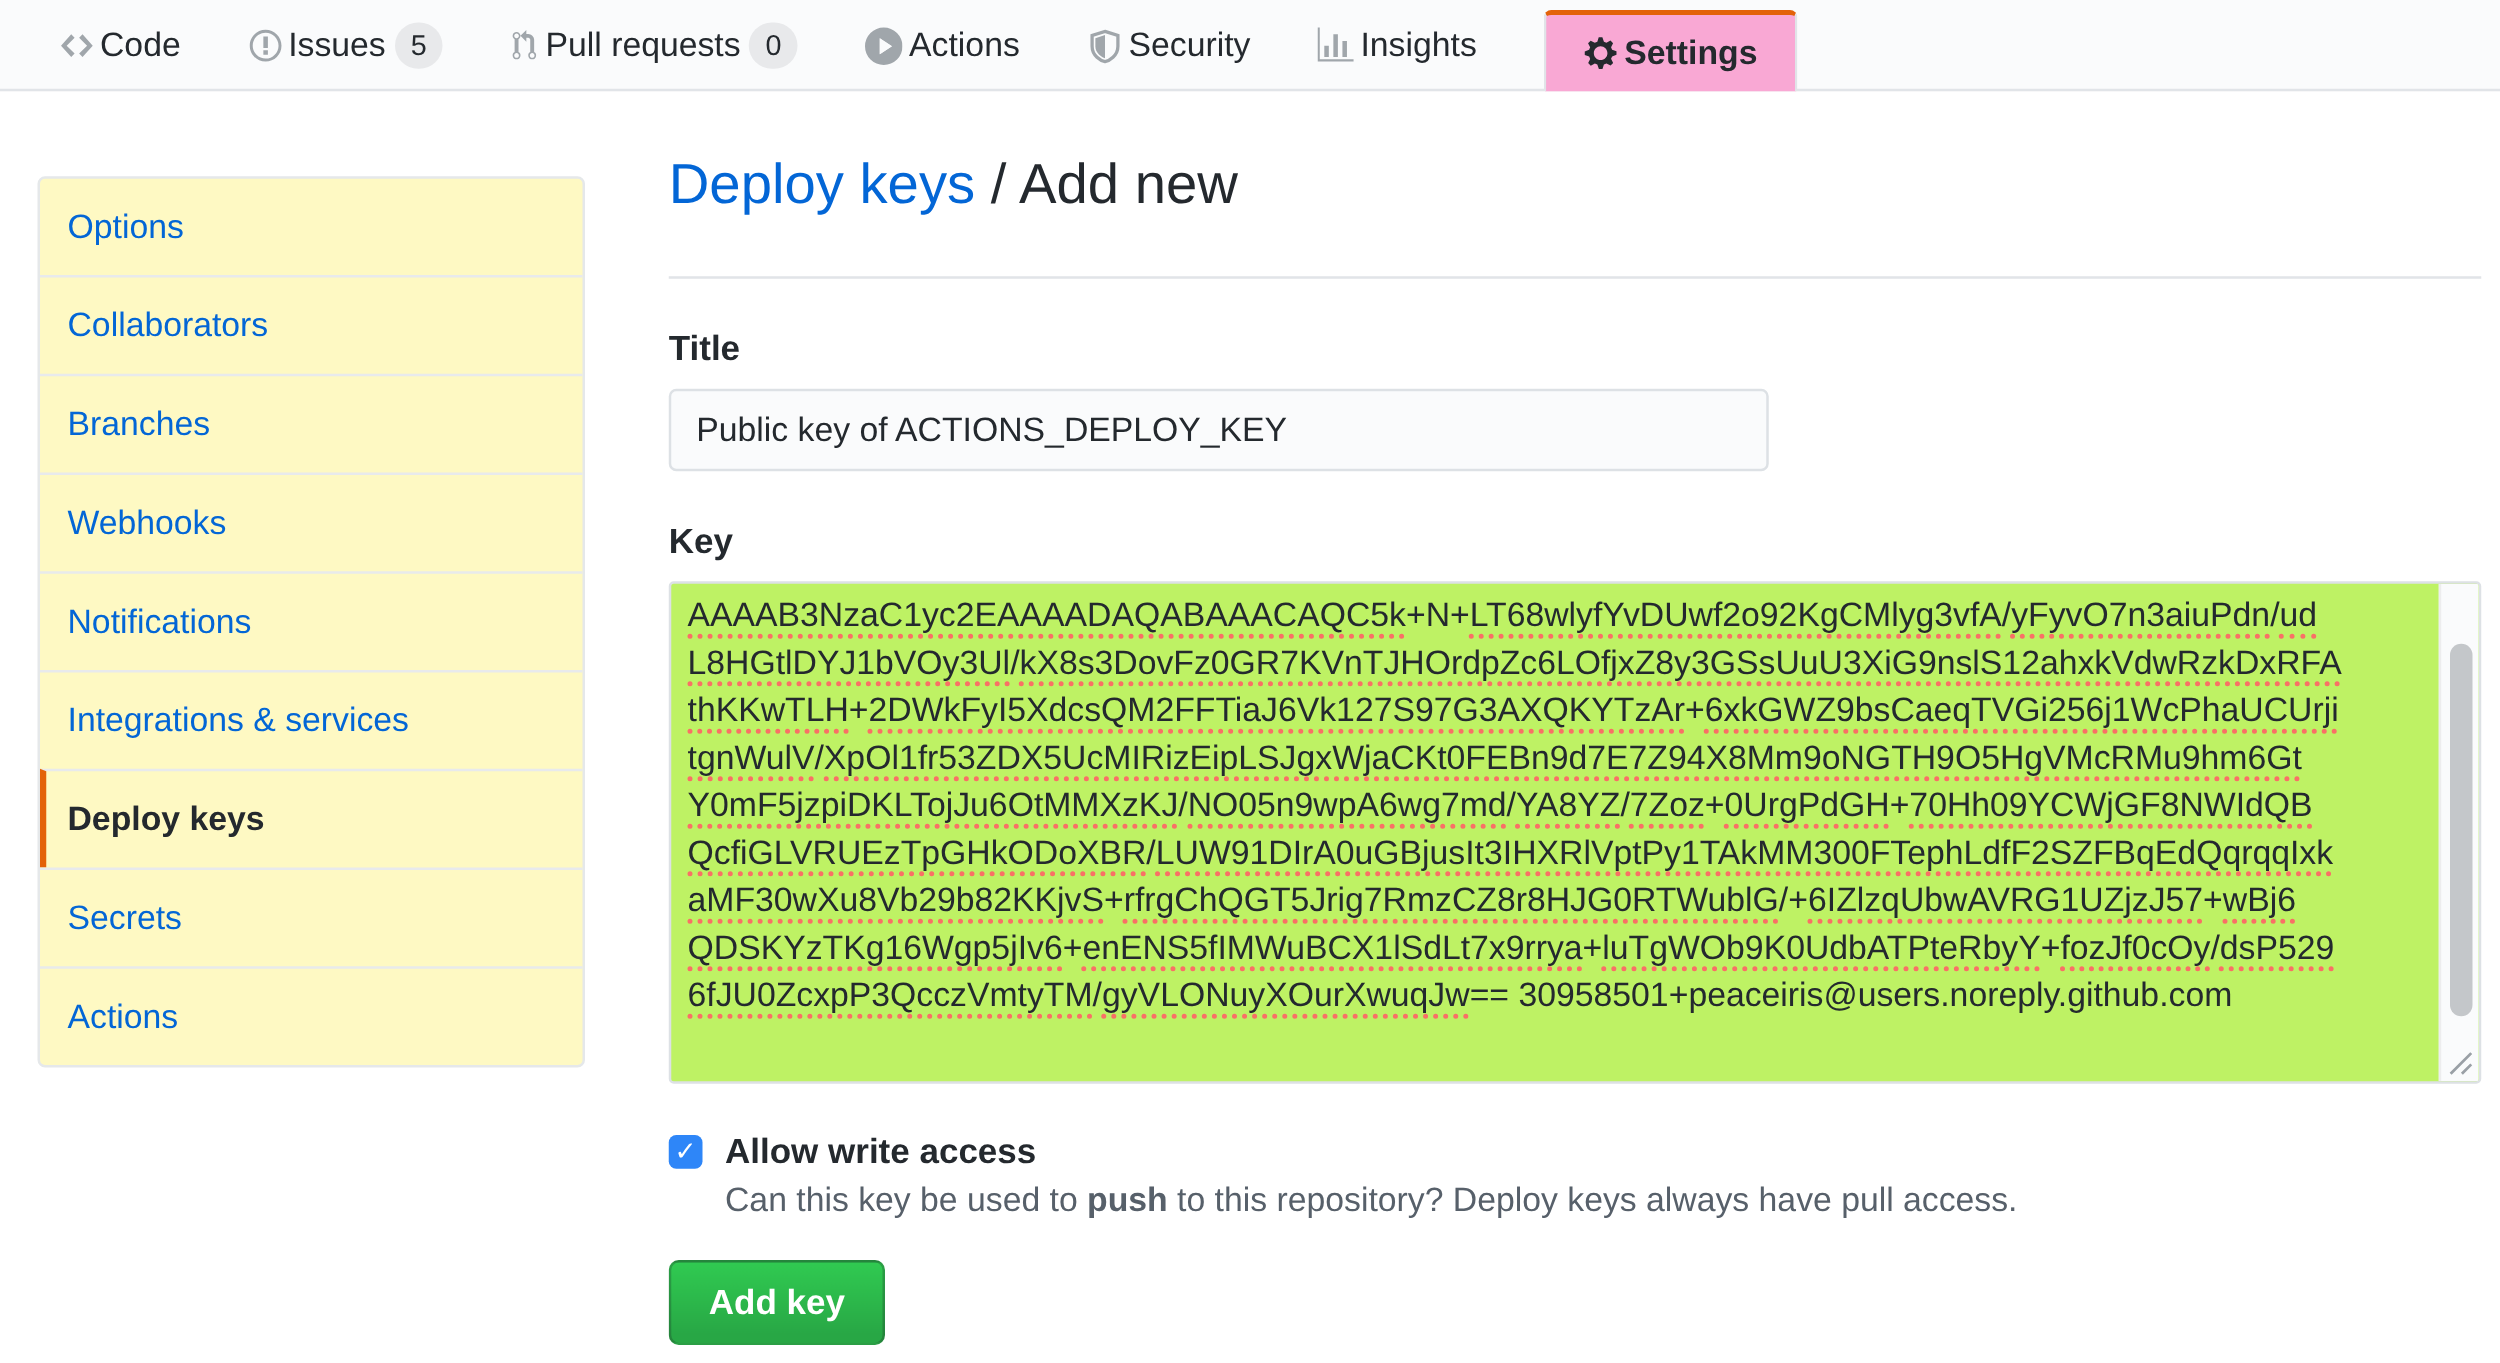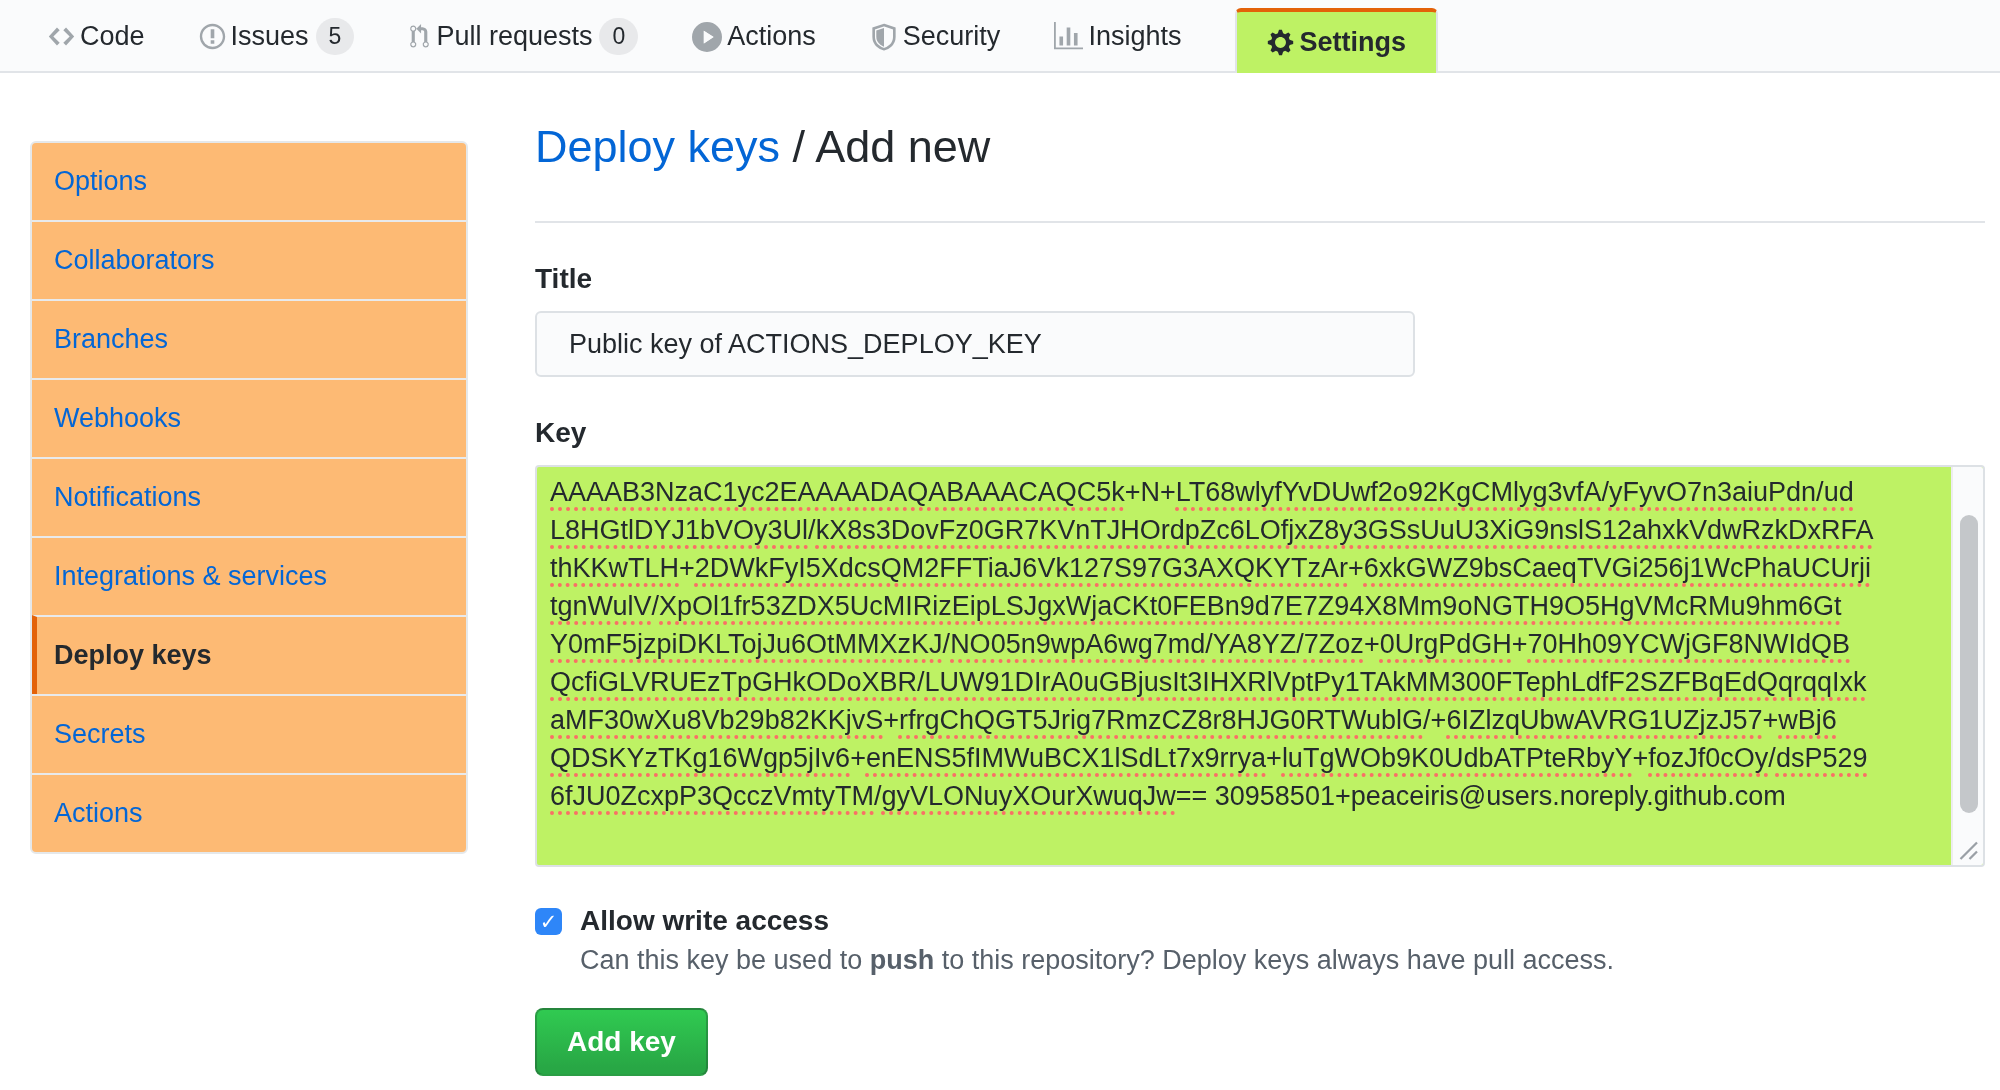--- a/index.html
+++ b/index.html
@@ -20,37 +20,37 @@
     background:#e1e4e8; z-index:0;
   }
   .tab {
     height:73px; display:flex; align-items:center; gap:5px;
     margin-right:54px; font-size:27px; color:#24292e; cursor:pointer;
     white-space:nowrap;
   }
   .tab .ticon { color:#a0a6ab; display:flex; align-items:center; }
   .tab-active {
     position:relative; z-index:1; height:65px; margin-top:8px;
-    background:#bef264; border:2px solid #e1e4e8; border-bottom:none;
+    background:#f9a8d4; border:2px solid #e1e4e8; border-bottom:none;
     border-top:4px solid #e36209; border-radius:6px 6px 0 0;
     padding:0 30px; margin-right:0; font-weight:700;
   }
   .tab-active .ticon { color:#24292e; }
   .badge {
     background:rgba(27,31,35,.08); color:#24292e; border-radius:999px;
     font-size:23px; line-height:23px; padding:7px 13px; margin-left:2px;
   }
 
   
   .content { display:flex; padding:45px 0 0 30px; }
 
   
   .sidebar {
     margin-top:23px; width:438px; flex:none; align-self:flex-start;
-    border:2px solid #e5e8ea; border-radius:6px; background:#fdba74;
+    border:2px solid #e5e8ea; border-radius:6px; background:#fef9c3;
   }
   .side-item {
     display:block; font-size:27px; color:#0366d6; cursor:pointer;
     padding:23px 10px 23px 22px; border-top:2px solid #e8eaec;
   }
   .side-item:first-child { border-top:none; }
   .side-item.active {
     color:#24292e; font-weight:700;
     border-left:5px solid #e36209; padding-left:17px;
   }
@@ -60,21 +60,21 @@
   h2.crumb { margin:0; font-weight:400; font-size:45px; line-height:57px; }
   h2.crumb a { color:#0366d6; text-decoration:none; cursor:pointer; }
   hr.rule { margin:46px 0 0 0; border:none; border-top:2px solid #e1e4e8; }
 
   .field-label { margin-top:40px; font-size:28px; font-weight:700; }
 
   .title-input {
     display:block; margin-top:16px; width:880px; height:66px;
     font-family:inherit; font-size:27px; color:#24292e;
     background:#fafbfc; border:2px solid #dde1e5; border-radius:6px;
-    padding:0 32px; outline:none;
+    padding:0 20px; outline:none;
   }
 
   .key-box {
     position:relative; margin-top:16px; width:1450px; height:402px;
     background:#bef264; border:2px solid #dde1e5; border-radius:4px;
     overflow:hidden; cursor:text;
   }
   .key-text {
     padding:6px 60px 0 13px; font-size:27px; line-height:38px;
     color:#24292e; white-space:nowrap;

